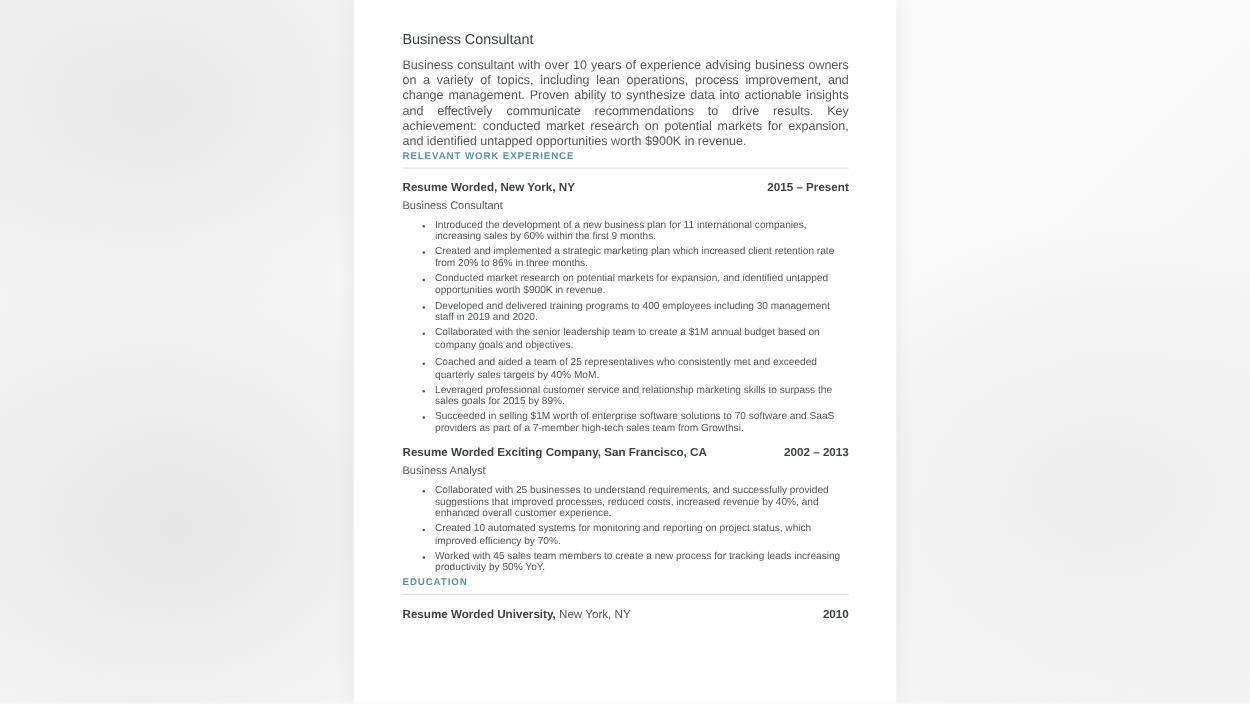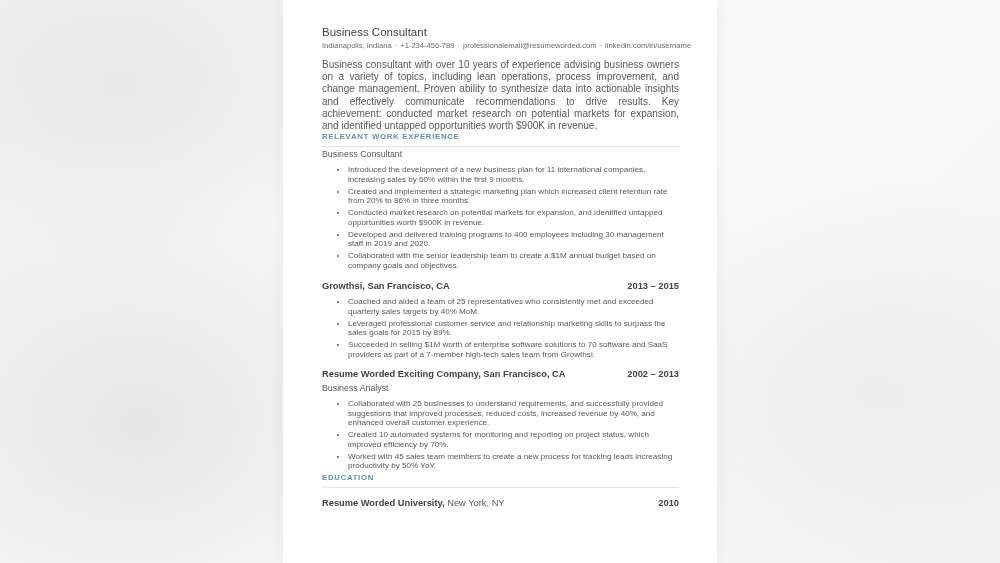--- a/index.html
+++ b/index.html
@@ -63,46 +63,43 @@
   }
   ul.job-bullets li::marker { color: #55585a; font-size: 7px; }
 </style>
 </head>
 <body>
 
 <div class="page">
 
   <div>
     <div class="candidate-title">Business Consultant</div>
-    <div class="contact-line">
-      <span>Indianapolis, Indiana</span><span class="sep">·</span><span>+1-234-456-789</span><span class="sep">·</span><span>professionalemail@resumeworded.com</span><span class="sep">·</span><span>linkedin.com/in/username</span>
-    </div>
     <p class="summary">Business consultant with over 10 years of experience advising business owners on a variety of topics, including lean operations, process improvement, and change management. Proven ability to synthesize data into actionable insights and effectively communicate recommendations to drive results. Key achievement: conducted market research on potential markets for expansion, and identified untapped opportunities worth $900K in revenue.</p>
   </div>
 
   <div>
     <div class="section-heading">RELEVANT WORK EXPERIENCE</div>
     <hr class="section-rule">
 
     <div>
+      <div class="job-header">
+        <span>Resume Worded, New York, NY</span>
+        <span class="job-dates">2015 – Present</span>
+      </div>
       <div class="job-role">Business Consultant</div>
       <ul class="job-bullets">
         <li>Introduced the development of a new business plan for 11 international companies, increasing sales by 60% within the first 9 months.</li>
         <li>Created and implemented a strategic marketing plan which increased client retention rate from 20% to 86% in three months.</li>
         <li>Conducted market research on potential markets for expansion, and identified untapped opportunities worth $900K in revenue.</li>
         <li>Developed and delivered training programs to 400 employees including 30 management staff in 2019 and 2020.</li>
         <li>Collaborated with the senior leadership team to create a $1M annual budget based on company goals and objectives.</li>
       </ul>
     </div>
 
     <div>
-      <div class="job-header">
-        <span>Growthsi, San Francisco, CA</span>
-        <span class="job-dates">2013 – 2015</span>
-      </div>
       <ul class="job-bullets">
         <li>Coached and aided a team of 25 representatives who consistently met and exceeded quarterly sales targets by 40% MoM.</li>
         <li>Leveraged professional customer service and relationship marketing skills to surpass the sales goals for 2015 by 89%.</li>
         <li>Succeeded in selling $1M worth of enterprise software solutions to 70 software and SaaS providers as part of a 7-member high-tech sales team from Growthsi.</li>
       </ul>
     </div>
 
     <div>
       <div class="job-header">
         <span>Resume Worded Exciting Company, San Francisco, CA</span>

